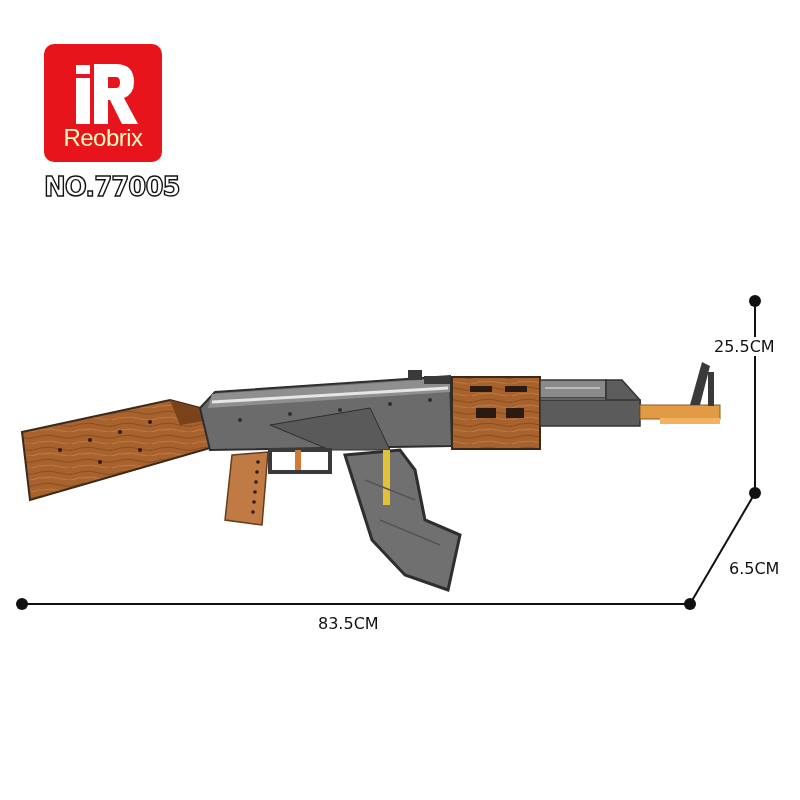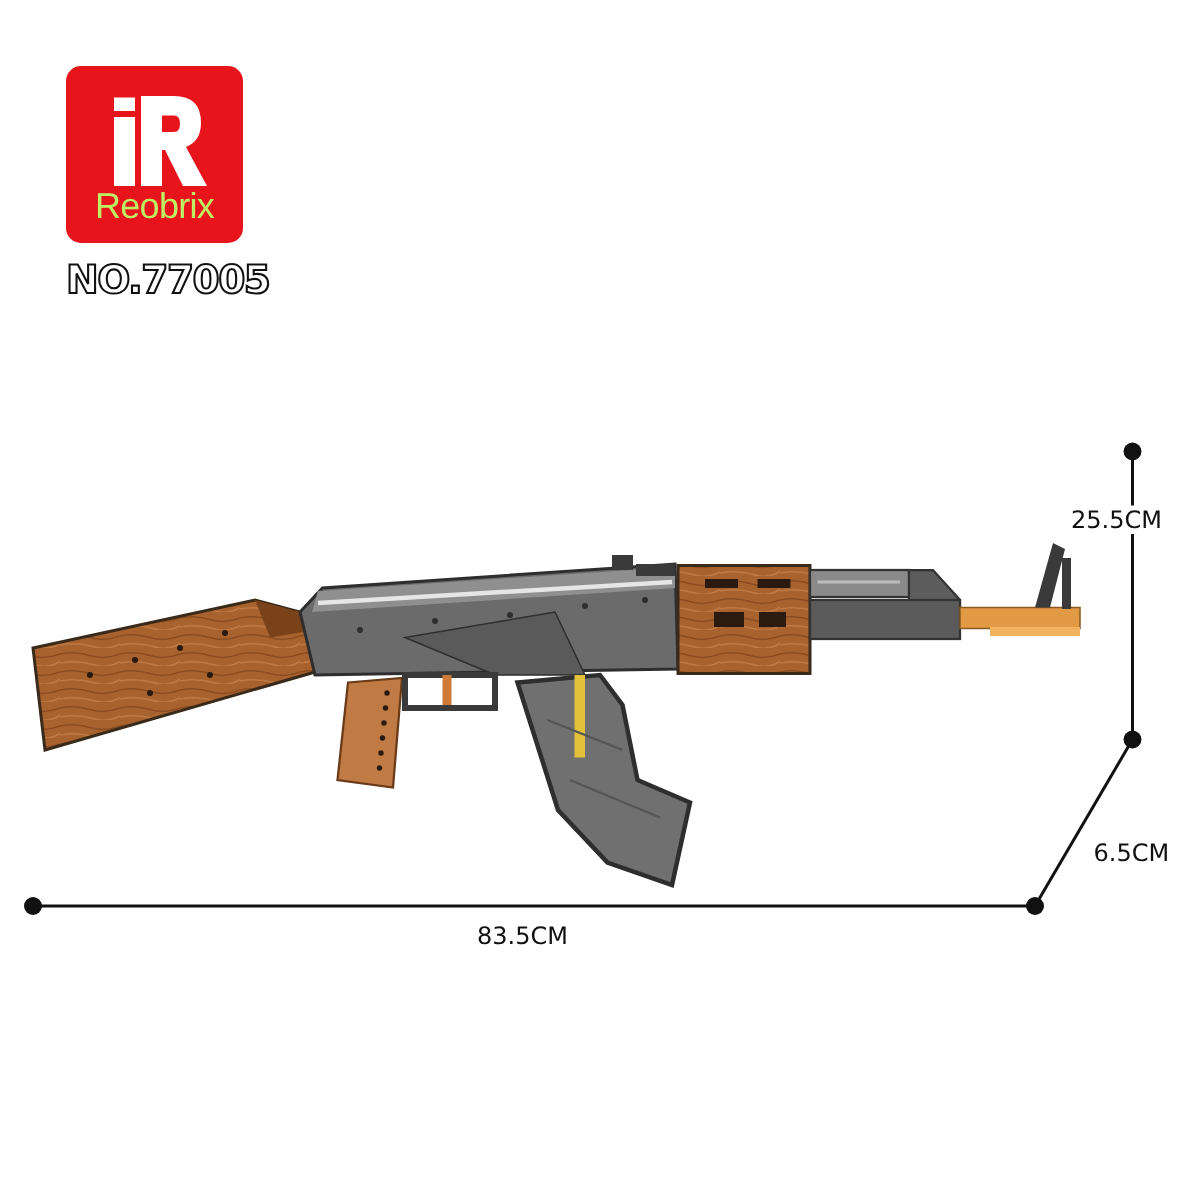--- a/index.html
+++ b/index.html
@@ -1,19 +1,19 @@
 <!DOCTYPE html>
 <html><head>
 <meta charset="utf-8">
 <style>
   html, body { margin:0; padding:0; background:#ffffff; }
   body { width:800px; height:800px; position:relative; overflow:hidden; font-family:"Liberation Sans", "DejaVu Sans", sans-serif; }
   .logo { position:absolute; left:44px; top:44px; width:118px; height:118px; background:#e8141c; border-radius:10px; }
   .logo .mark { position:absolute; left:0; top:6px; width:118px; height:80px; }
-  .logo .brand { position:absolute; left:0; right:0; top:80px; text-align:center; color:#bef264; font-size:24px; letter-spacing:-0.5px; }
+  .logo .brand { position:absolute; left:0; right:0; top:80px; text-align:center; color:#fef9c3; font-size:24px; letter-spacing:-0.5px; }
   .model { position:absolute; left:44px; top:172px; width:118px; text-align:center; font-weight:bold; font-size:26px; color:#fff; letter-spacing:-1px;
            -webkit-text-stroke:1.4px #111; font-family:"DejaVu Sans", sans-serif; }
   .dimlines { position:absolute; left:0; top:0; width:800px; height:800px; }
   .label { position:absolute; font-size:16px; color:#111; font-family:"DejaVu Sans", sans-serif; background:#fff; padding:0 2px; }
   .lab-h { left:712px; top:337px; }
   .lab-d { left:727px; top:559px; background:transparent; }
   .lab-l { left:316px; top:614px; background:transparent; }
   .rifle { position:absolute; left:0; top:0; width:800px; height:800px; }
 </style>
 </head>

